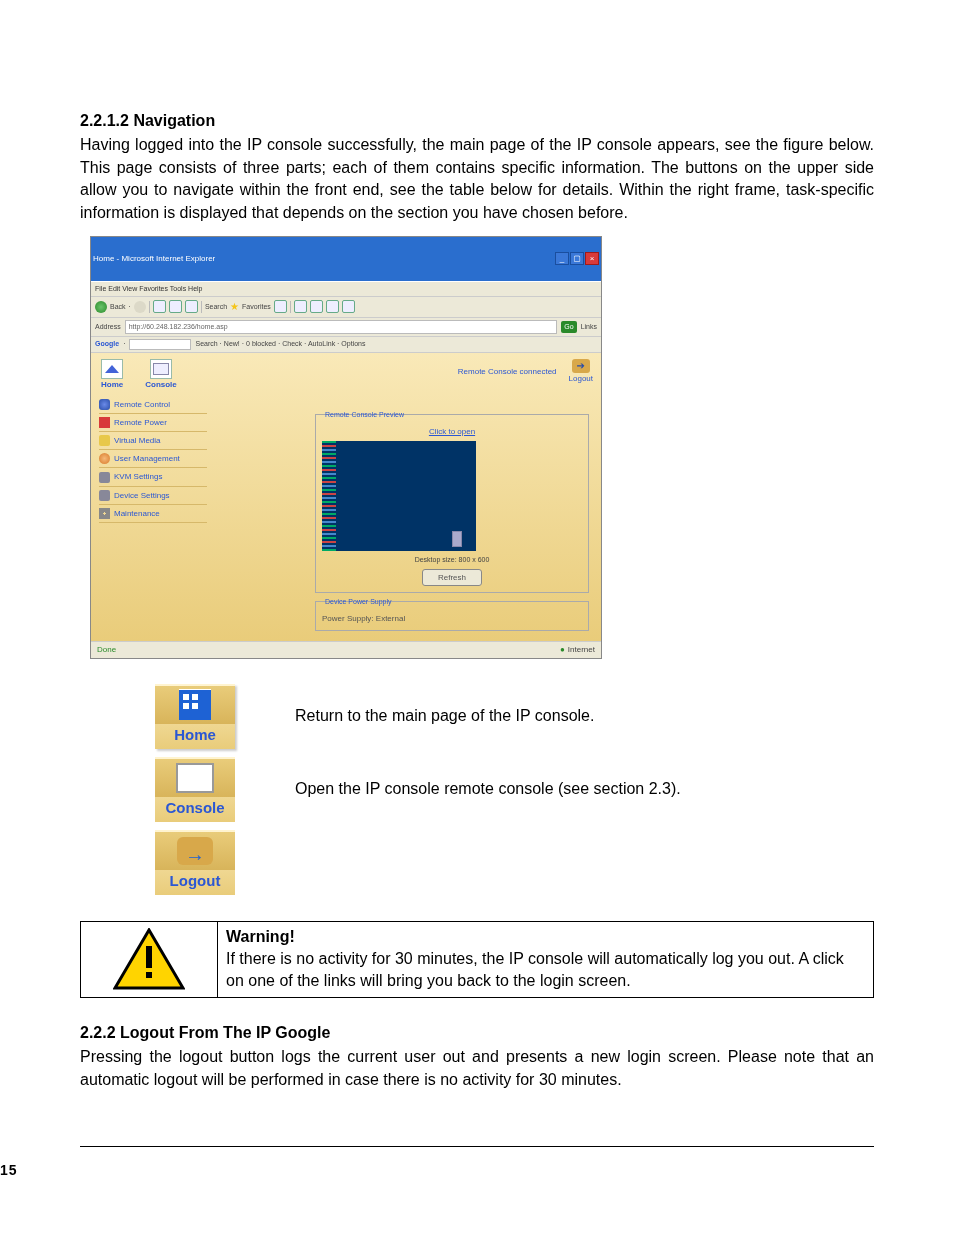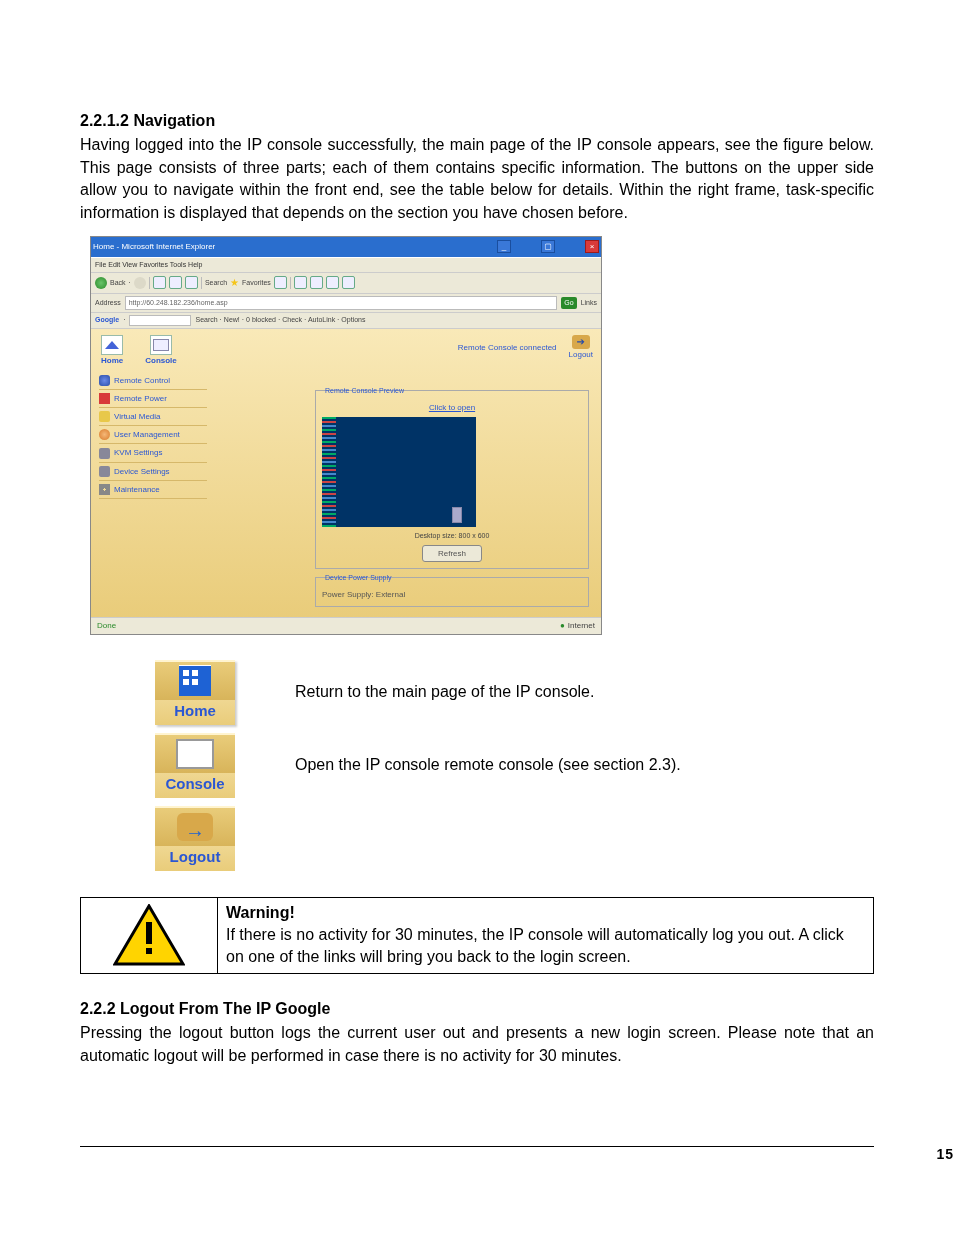--- a/index.html
+++ b/index.html
@@ -31,22 +31,21 @@
     border: 1px solid #888;
     margin: 10px 0 25px 10px;
     font-size: 8px;
   }
   .ie-titlebar {
     display: flex;
     align-items: center;
     background: #2a6ece;
     color: #fff;
     height: 14px;
-    padding: 3px 2px;
-    gap: 29px;
+    padding: 15px 2px;
   }
   .ie-titlebar .title-text { flex: 1; font-size: 8px; }
   .ie-titlebar .winbtn {
     width: 12px; height: 11px;
     font-size: 8px; line-height: 11px;
     text-align: center;
     margin-left: 1px;
   }
   .ie-titlebar .winbtn-min,
   .ie-titlebar .winbtn-max { background: #3a78d8; border: 1px solid #1a4e9e; }
@@ -265,24 +264,24 @@
   .warn-table td.icon-cell {
     width: 120px;
     text-align: center;
     vertical-align: middle;
   }
   .warn-triangle svg { display:block; margin:auto; }
   .warn-bold { font-weight:bold; }
 
   .page-num {
     position:absolute;
-    bottom: 70px;
+    bottom: 54px;
     width: 100%;
     left: 0;
-    text-align:right;
+    text-align:left;
     font-weight:bold;
     letter-spacing:1px;
     font-size:14px;
   }
   .bottom-rule {
     position:absolute;
     bottom: 88px;
     left: 80px; right: 80px;
     border-top: 1px solid #000;
   }

